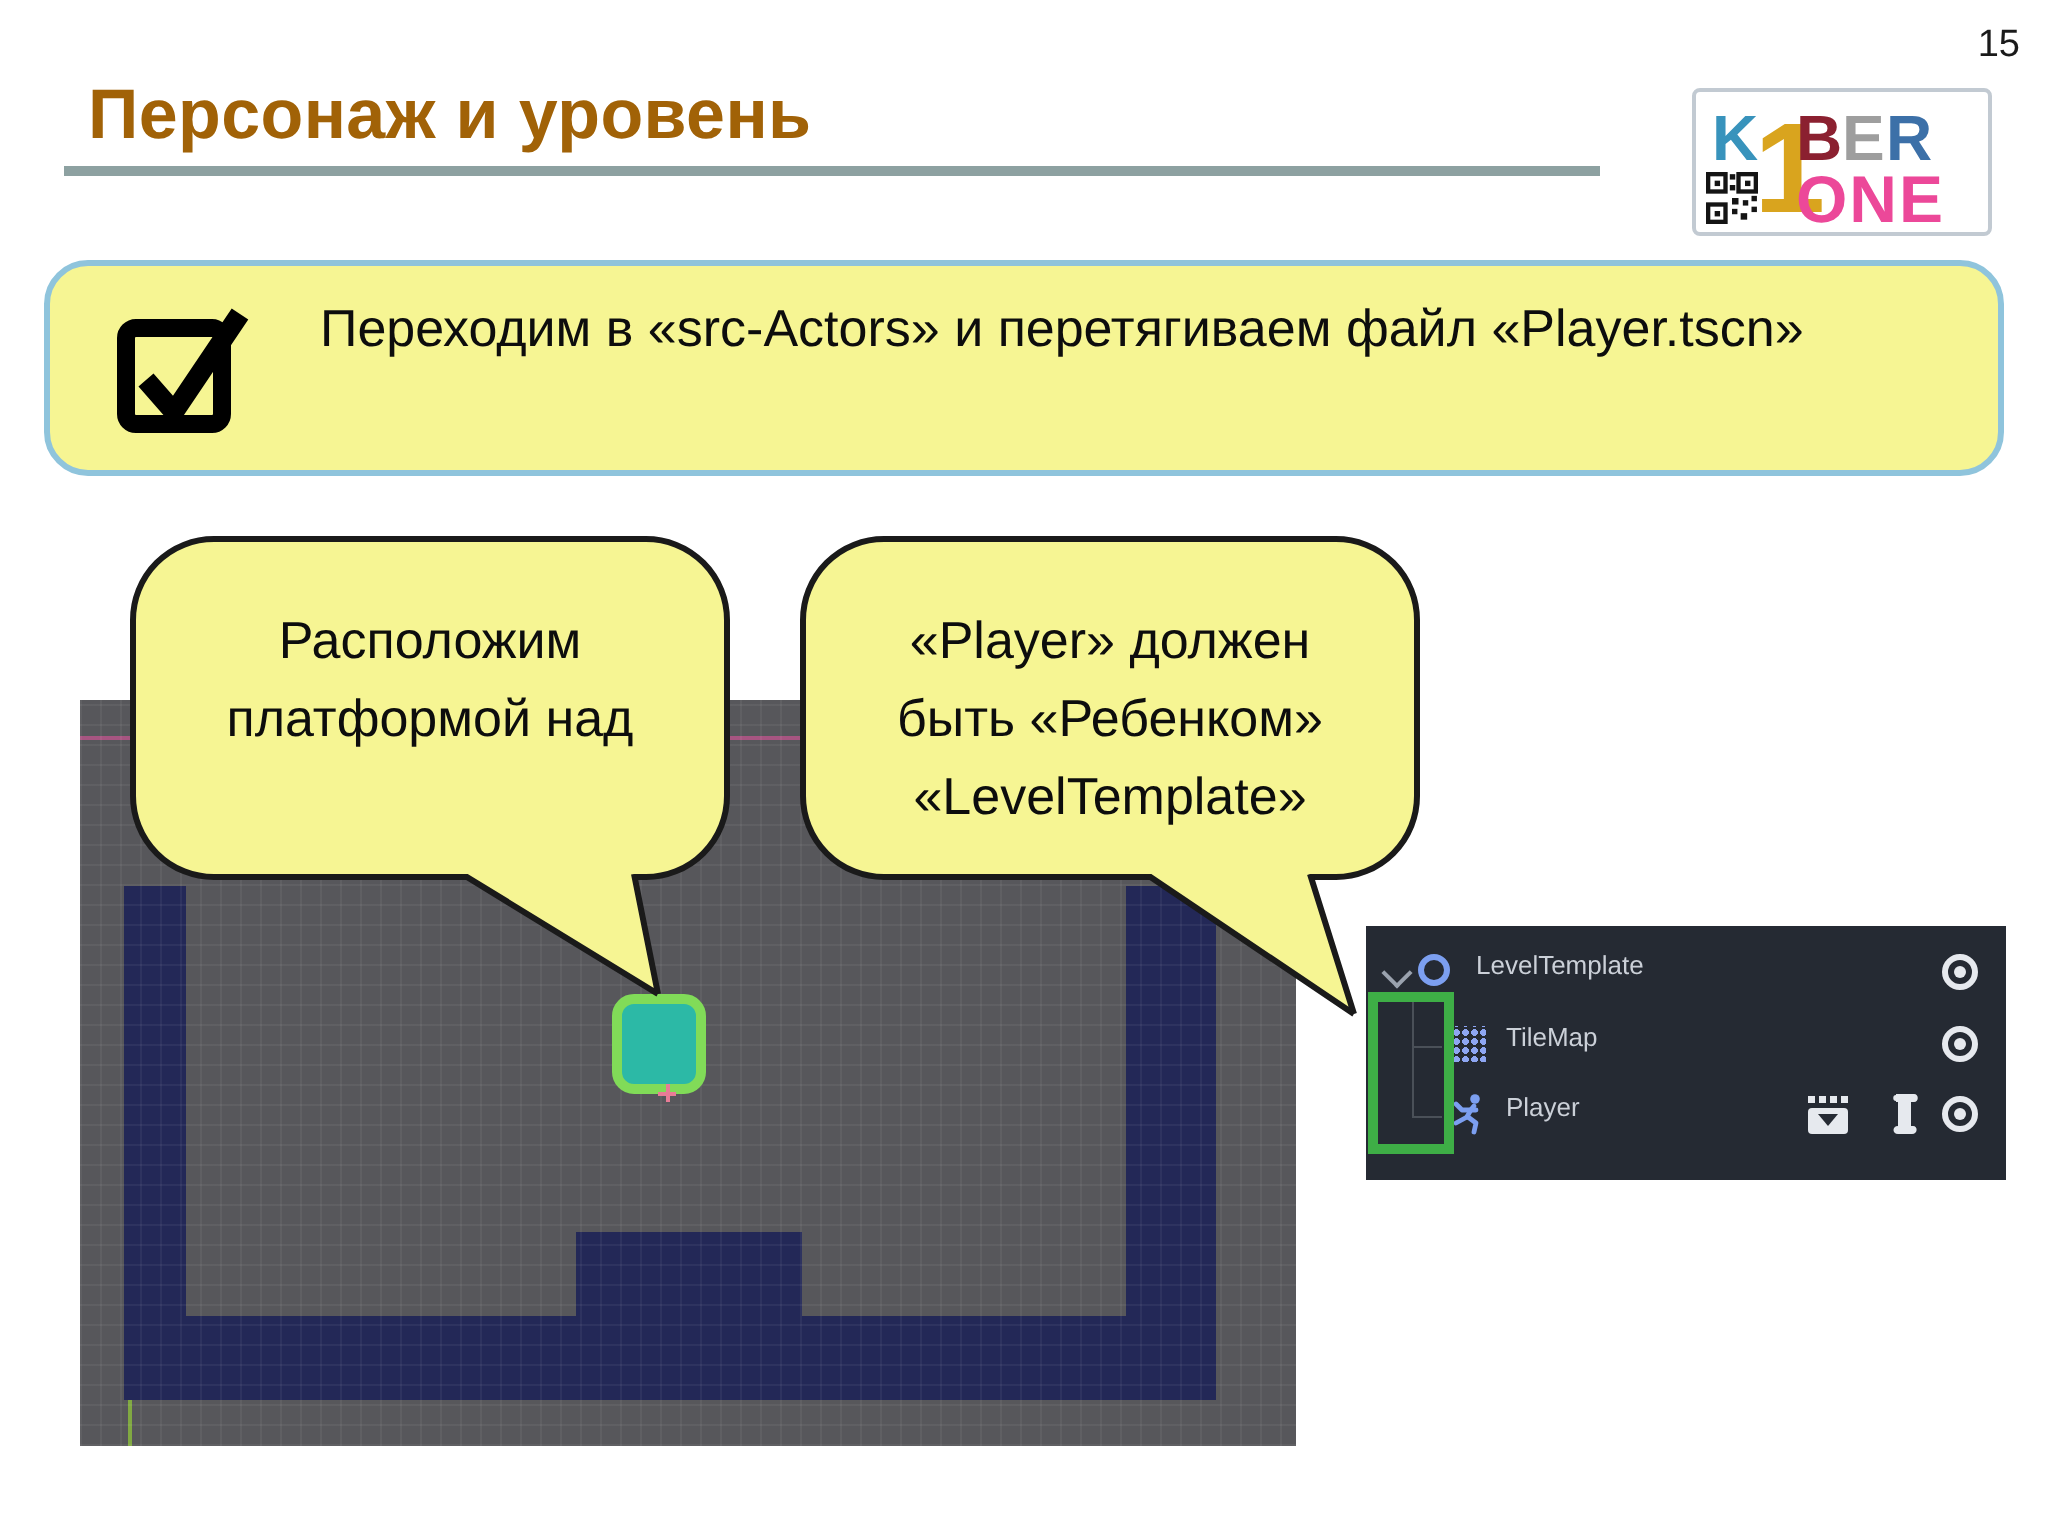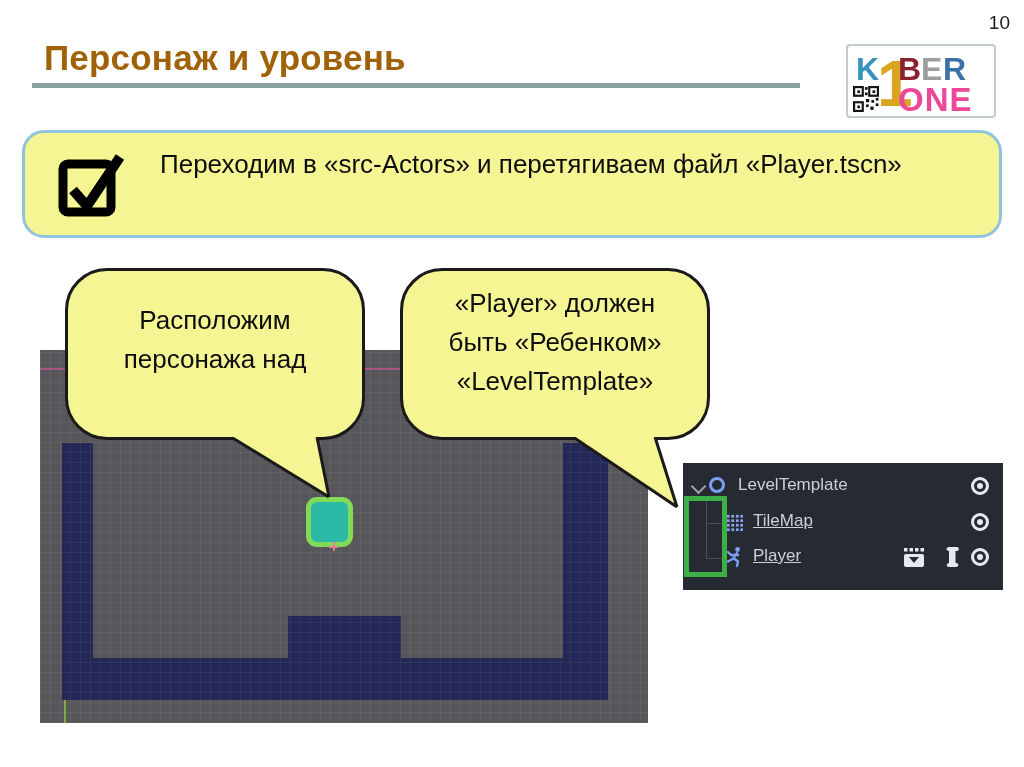--- a/index.html
+++ b/index.html
@@ -51,32 +51,32 @@
         background:#2cb9a6;border:5px solid #81db58;border-radius:11px;box-sizing:border-box;}
   .player-origin{position:absolute;left:289px;top:192px;width:9px;height:9px;z-index:5;}
   .player-origin::before{content:"";position:absolute;left:3.5px;top:0;width:2px;height:9px;background:#e87c96;}
   .player-origin::after{content:"";position:absolute;left:0;top:3.5px;width:9px;height:2px;background:#e87c96;}
 
   
   .bubble{position:absolute;background:#f6f593;border:3px solid #1a1a1a;border-radius:42px;
         box-sizing:border-box;z-index:6;text-align:center;color:#0d0d0d;
         font-size:26px;line-height:39px;}
   .bubble-left{left:65px;top:268px;width:300px;height:172px;padding-top:30px;}
-  .bubble-right{left:400px;top:268px;width:310px;height:172px;padding-top:13px;}
+  .bubble-right{left:400px;top:268px;width:310px;height:172px;padding-top:30px;}
   .tail{position:absolute;z-index:7;}
   .tail-left{left:225px;top:437px;}
   .tail-right{left:565px;top:437px;}
 
   
   .scene-tree{position:absolute;left:683px;top:463px;width:320px;height:127px;
         background:#252a33;z-index:6;}
   .tree-row{position:absolute;left:0;width:100%;height:34px;}
   .row-0{top:7px;} .row-1{top:43px;} .row-2{top:78px;text-align:right;}
-  .tree-label{position:absolute;top:5px;font-size:17px;color:#cbd0d8;white-space:nowrap;}
-  .lbl-root{left:55px;} .lbl-child{left:70px;text-decoration:underline;}
+  .tree-label{position:absolute;top:5px;font-size:13px;color:#cbd0d8;white-space:nowrap;}
+  .lbl-root{left:55px;} .lbl-child{left:70px;}
   .chevron-down{position:absolute;left:10px;top:11px;width:9px;height:9px;
         border-left:2px solid #9aa2ae;border-bottom:2px solid #9aa2ae;transform:rotate(-45deg);}
   .node2d-ring{position:absolute;left:26px;top:7px;width:16px;height:16px;box-sizing:border-box;
         border:3px solid #7c9ff0;border-radius:50%;}
   .tilemap-grid{position:absolute;left:42px;top:7px;width:18px;height:18px;
         background-image:radial-gradient(#8ea6f2 1.6px, transparent 1.8px);
         background-size:4.5px 4.5px;background-position:1px 1px;}
   .runner{position:absolute;left:41px;top:5px;}
   .eye-toggle{position:absolute;left:288px;top:7px;width:18px;height:18px;box-sizing:border-box;
         border:3px solid #e6e9ee;border-radius:50%;}
@@ -88,21 +88,21 @@
   .stub-1{top:60px;} .stub-2{top:95px;}
 
   .green-highlight{position:absolute;left:684px;top:496px;width:43px;height:81px;
         border:5px solid #3eae46;box-sizing:border-box;z-index:8;background:transparent;}
 </style>
 </head>
 <body>
 
 <div class="slide">
 
-  <div class="page-number">10</div>
+  <div class="page-number">15</div>
   <h1 class="title">Персонаж и уровень</h1>
   <div class="title-underline"></div>
 
   <div class="logo">
     <span class="lg-k">K</span>
     <span class="lg-1">1</span>
     <span class="lg-b">B</span>
     <span class="lg-e">E</span>
     <span class="lg-r">R</span>
     <span class="lg-one">ONE</span>
@@ -141,21 +141,21 @@
     <div class="tile wall-left"></div>
     <div class="tile wall-right"></div>
     <div class="tile floor"></div>
     <div class="tile platform-bump"></div>
     <div class="player-sprite"></div>
     <div class="player-origin"></div>
   </div>
 
   <div class="bubble bubble-left">
     <div>Расположим</div>
-    <div>персонажа над</div>
+    <div>платформой над</div>
   </div>
   <svg class="tail tail-left" width="115" height="64" viewBox="0 0 115 64">
     <polygon points="6,0 92,0 104,60" fill="#f6f593"></polygon>
     <path d="M6 0 L104 60 M92 0 L104 60" stroke="#1a1a1a" stroke-width="3" fill="none"></path>
   </svg>
 
   <div class="bubble bubble-right">
     <div>«Player» должен</div>
     <div>быть «Ребенком»</div>
     <div>«LevelTemplate»</div>

